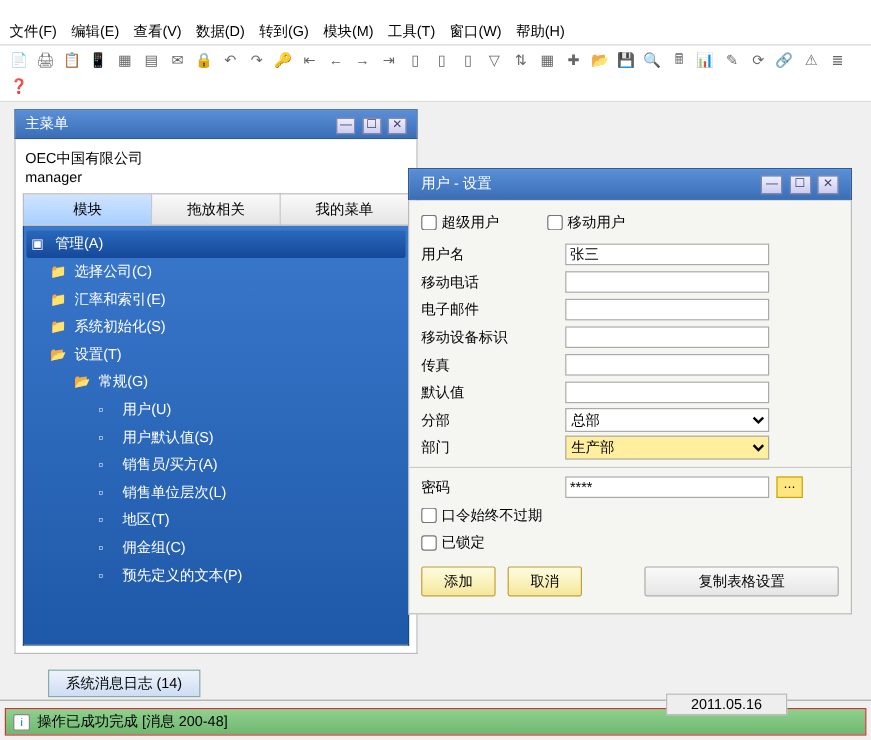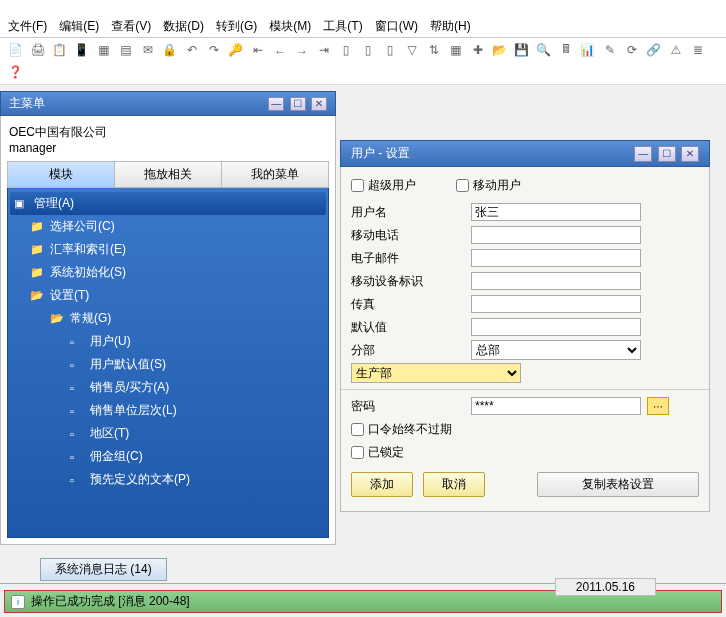--- a/index.html
+++ b/index.html
@@ -10,21 +10,21 @@
 .menubar span { cursor:pointer;margin-top:16px; }
 
 
 .toolbar { background:#fff; padding:4px 8px; display:flex; gap:6px; flex-wrap:wrap; border-bottom:1px solid #ddd; }
 .toolbar .ico { width:16px; height:16px; display:flex; align-items:center; justify-content:center; color:#666; cursor:pointer; }
 
 
 .workspace { position:relative; height:490px; }
 
 
-.leftwin { position:absolute; left:0; top:6px; width:336px; }
+.leftwin { position:absolute; left:12px; top:6px; width:336px; }
 .leftwin-title { background:linear-gradient(#5a8fd8,#3a6fb8); color:#fff; padding:3px 8px; display:flex; align-items:center; justify-content:space-between; border:1px solid #2a5a9a; }
 .leftwin-title .winbtns span { display:inline-block; width:16px; height:14px; background:linear-gradient(#eef,#cce); border:1px solid #88a; margin-left:2px; text-align:center; line-height:12px; font-size:10px; color:#446; cursor:pointer; }
 .leftwin-body { background:#fff; border:1px solid #bbb; border-top:none; padding:6px; }
 .company { padding:2px 2px 0; }
 .role { padding:0 2px 6px; }
 .tabs { display:flex; }
 .tabs div { flex:1; text-align:center; padding:4px 0; background:linear-gradient(#fafafa,#e4e4e4); border:1px solid #bbb; cursor:pointer; }
 .tabs div+div { border-left:none; }
 .tabs div.active { background:linear-gradient(#d0e4ff,#a8cfff); }
 .tree { background:linear-gradient(#3a78cc,#1e58a8); border:1px solid #1a4a88; border-top:none; height:350px; overflow:auto; padding:4px 2px; }
@@ -231,20 +231,21 @@
         </div>
       <div class="row">
           <span class="lbl">默认值</span>
           <input type="text" style="">
         </div>
       <div class="row">
           <span class="lbl">分部</span>
           <select><option>总部</option></select>
         </div>
       <div class="row">
+          <span class="lbl">部门</span>
           <select class="hl"><option>生产部</option></select>
         </div>
       <div class="divline"></div>
       <div class="row pwrow">
           <span class="lbl">密码</span>
           <input type="text" value="****" style="">
           <span class="pwbtn">⋯</span>
         </div>
       <div class="row">
           <label class="chk">

